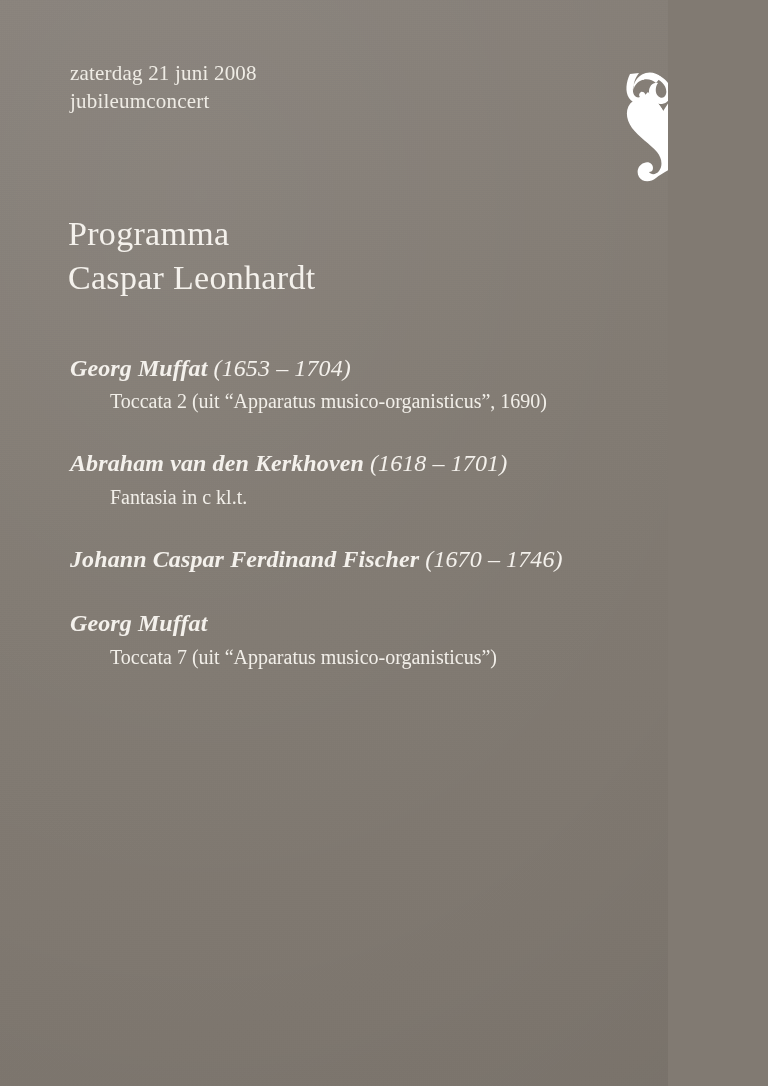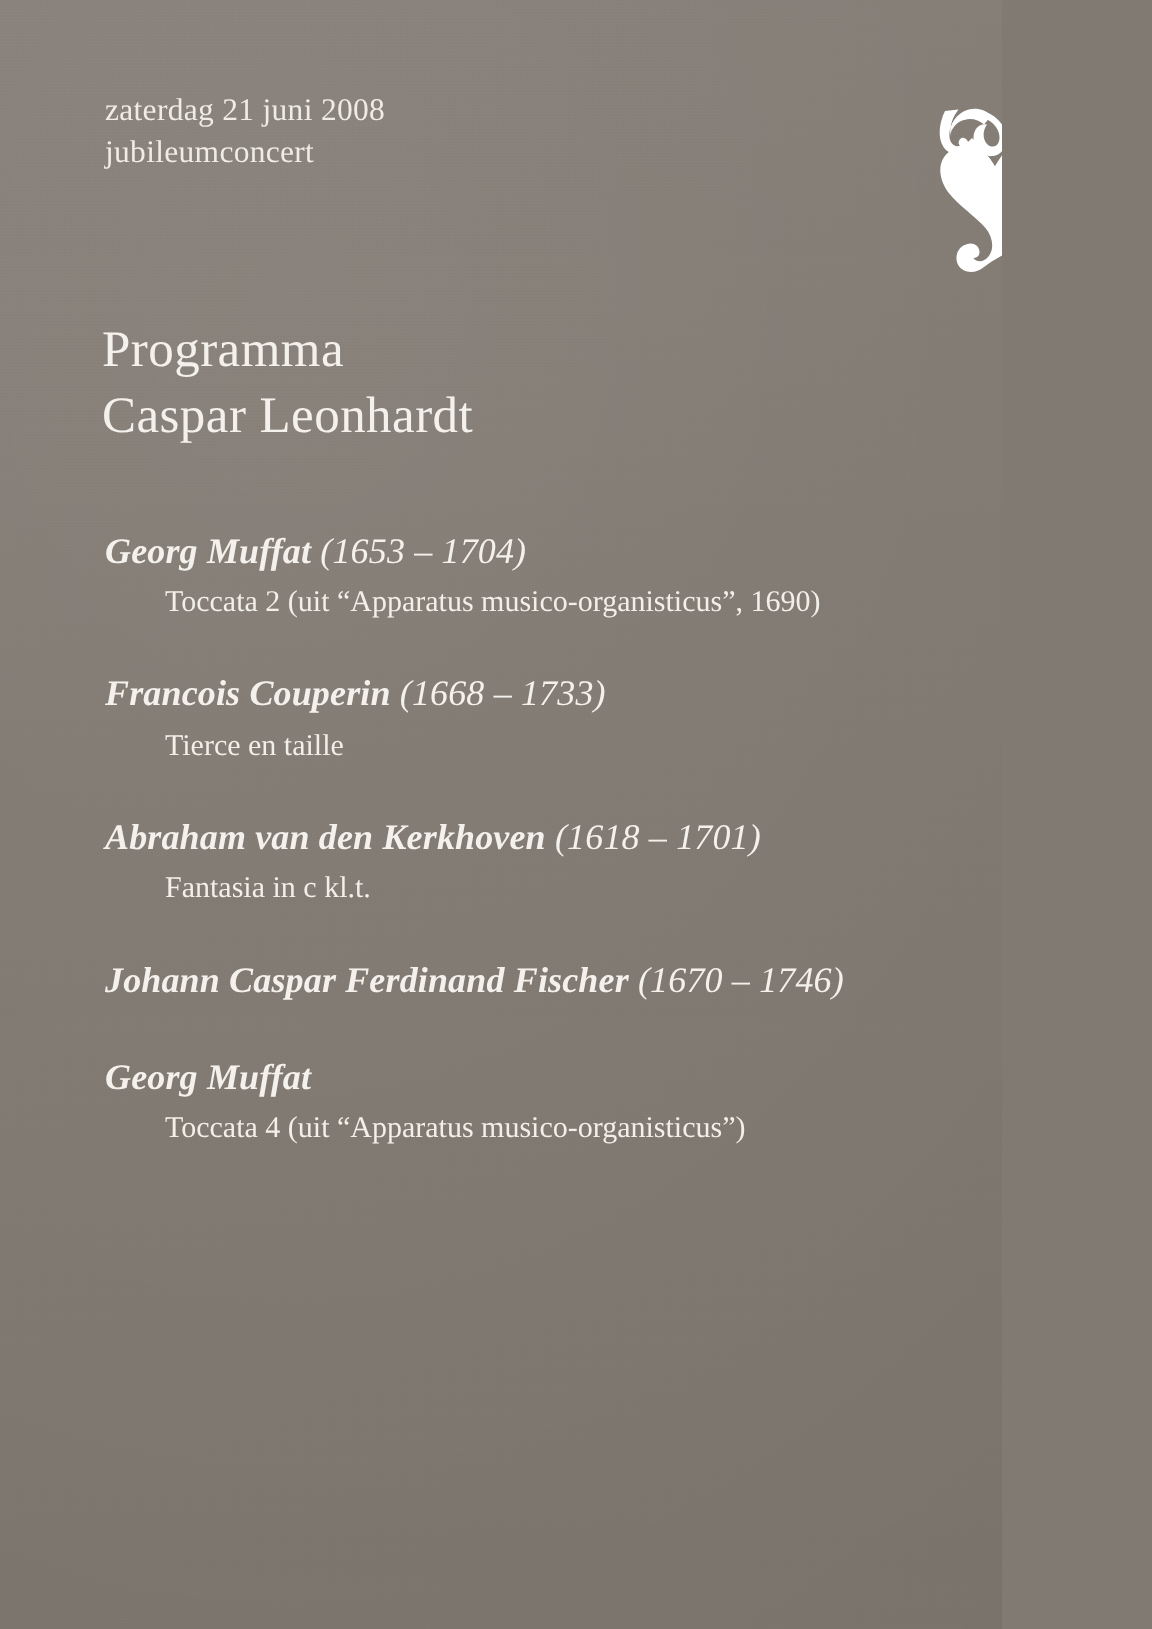--- a/index.html
+++ b/index.html
@@ -207,42 +207,36 @@
 
   <div class="program">
 
     <div class="entry">
       <div class="entry-composer">
         <span class="composer-name">Georg Muffat</span><span class="composer-dates"> (1653 – 1704)</span>
       </div>
       <div class="entry-work">Toccata 2 (uit “Apparatus musico-organisticus”, 1690)</div>
     </div>
 
-    <div class="entry">
-      <div class="entry-composer">
-        <span class="composer-name">Francois Couperin</span><span class="composer-dates"> (1668 – 1733)</span>
-      </div>
-      <div class="entry-work">Tierce en taille</div>
-    </div>
 
     <div class="entry">
       <div class="entry-composer">
         <span class="composer-name">Abraham van den Kerkhoven</span><span class="composer-dates"> (1618 – 1701)</span>
       </div>
       <div class="entry-work">Fantasia in c kl.t.</div>
     </div>
 
     <div class="entry">
       <div class="entry-composer">
         <span class="composer-name">Johann Caspar Ferdinand Fischer</span><span class="composer-dates"> (1670 – 1746)</span>
       </div>
     </div>
 
     <div class="entry">
       <div class="entry-composer">
         <span class="composer-name">Georg Muffat</span>
       </div>
-      <div class="entry-work">Toccata 4 (uit “Apparatus musico-organisticus”)</div>
+      <div class="entry-work">Toccata 7 (uit “Apparatus musico-organisticus”)</div>
     </div>
 
   </div>
 
 </div>
 
 </body></html>

